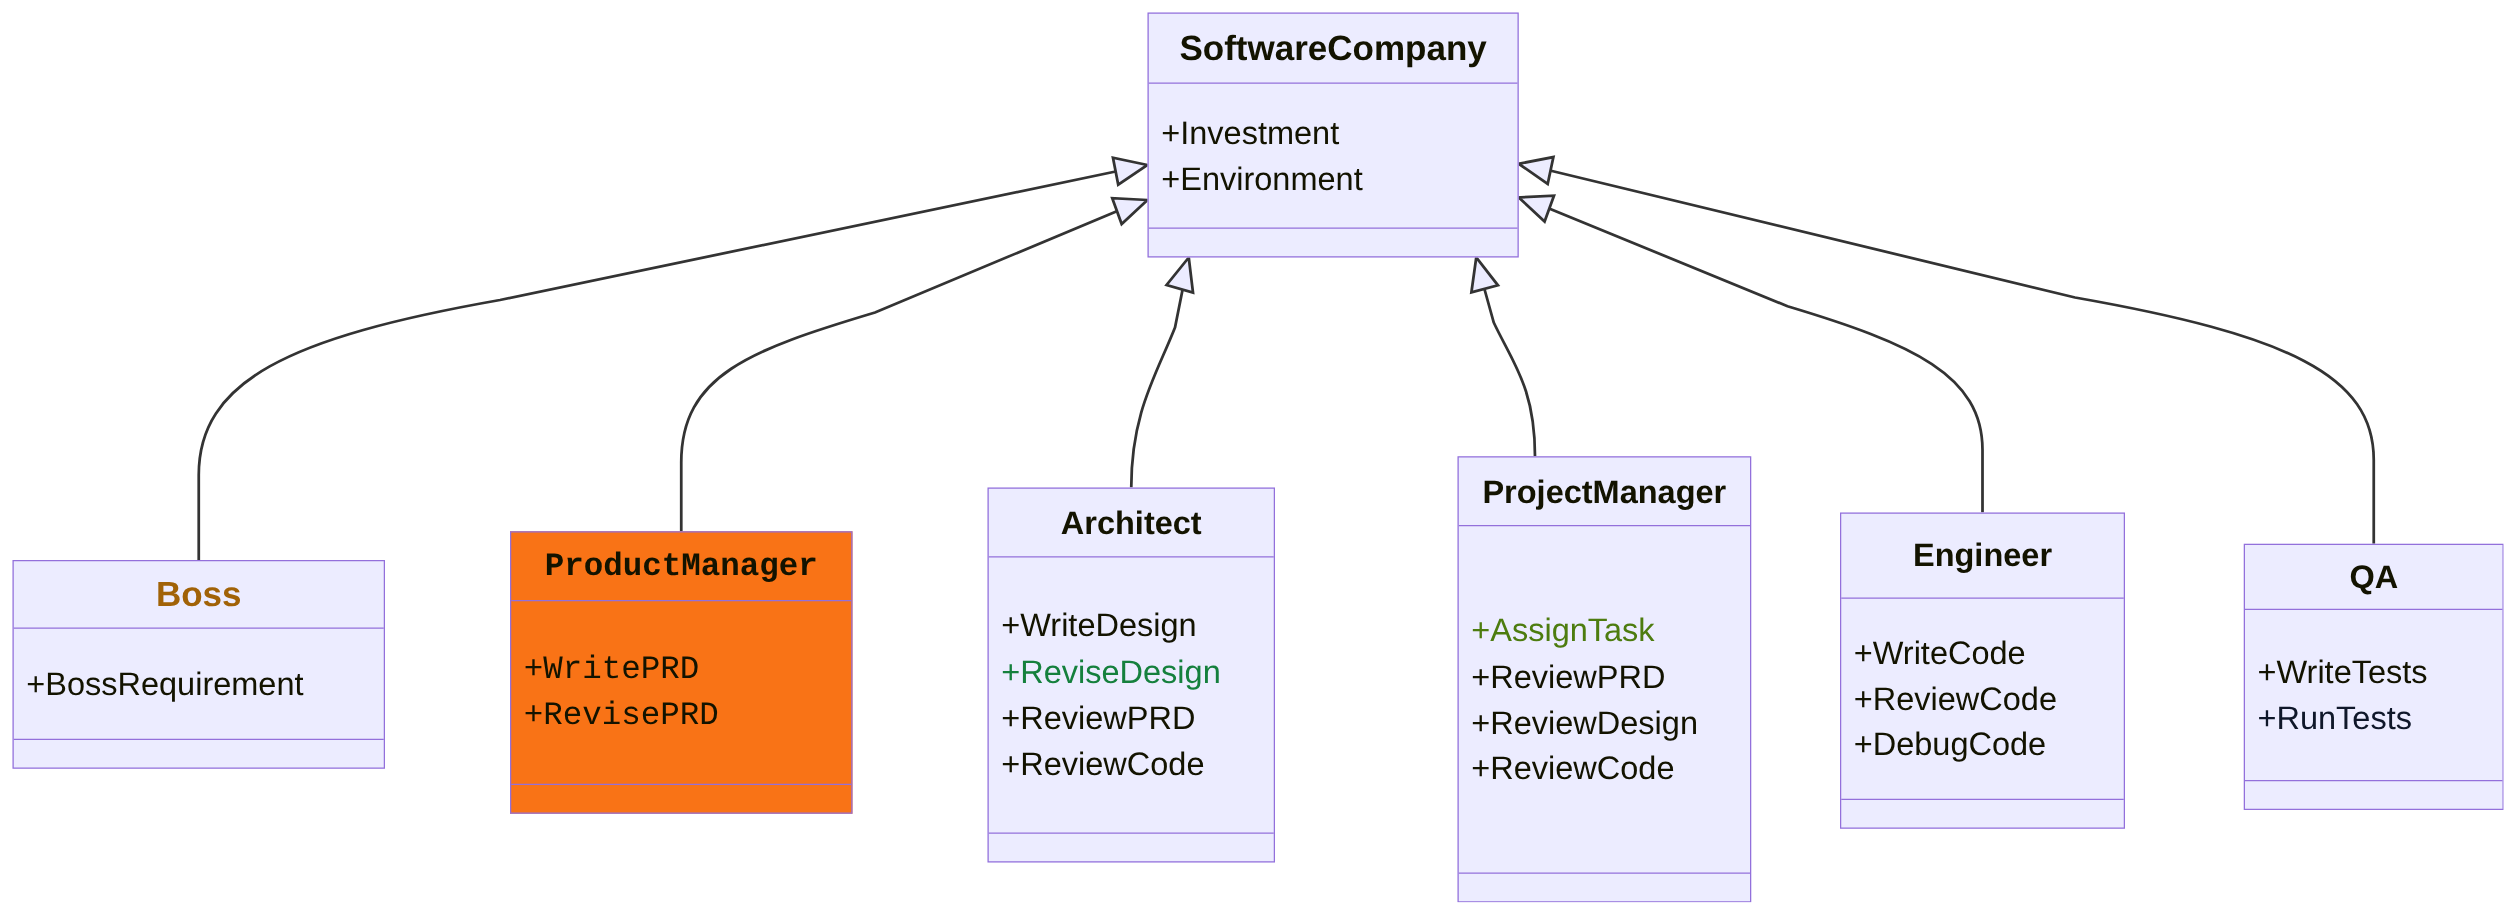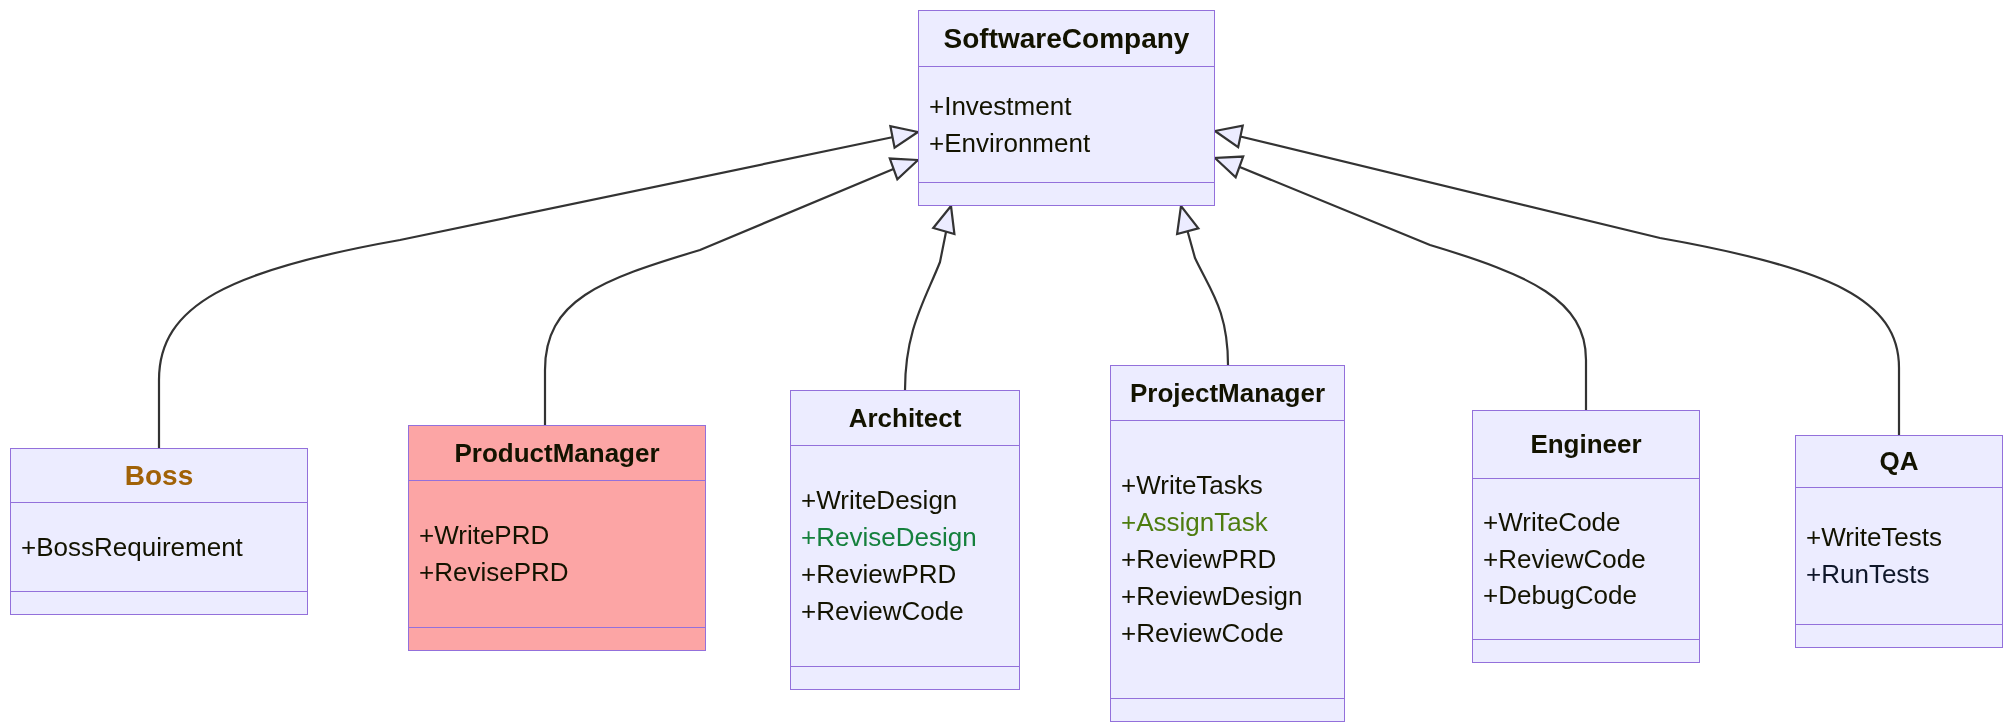--- a/index.html
+++ b/index.html
@@ -106,42 +106,41 @@
         </div>
         <div class="class-methods"></div>
       </div>
       <div class="uml-class" style="left: 10px; top: 448px; width: 298px; height: 167px; background: rgb(236, 236, 255); border-color: rgb(147, 112, 219);">
         <div class="class-title-row" style="height: 54px; font-size: 28px; border-bottom-color: rgb(147, 112, 219); color: #a16207;">Boss</div>
         <div class="class-members" style="border-bottom-color: rgb(147, 112, 219);">
           <div class="member-line" style="font-size: 26px; color: rgb(19, 19, 0);">+BossRequirement</div>
         </div>
         <div class="class-methods"></div>
       </div>
-      <div class="uml-class" style="left: 408px; top: 425px; width: 298px; height: 226px; background: #fca5a5; border-color: rgb(147, 112, 219);">
+      <div class="uml-class" style="left: 408px; top: 425px; width: 274px; height: 226px; background: #f97316; border-color: rgb(147, 112, 219); font-family: Liberation Mono, monospace;">
         <div class="class-title-row" style="height: 55px; font-size: 26px; border-bottom-color: rgb(147, 112, 219); color: rgb(19, 19, 0);">ProductManager</div>
         <div class="class-members" style="border-bottom-color: rgb(147, 112, 219);">
           <div class="member-line" style="font-size: 26px; color: rgb(19, 19, 0);">+WritePRD</div>
           <div class="member-line" style="font-size: 26px; color: rgb(19, 19, 0);">+RevisePRD</div>
         </div>
         <div class="class-methods"></div>
       </div>
       <div class="uml-class" style="left: 790px; top: 390px; width: 230px; height: 300px; background: rgb(236, 236, 255); border-color: rgb(147, 112, 219);">
         <div class="class-title-row" style="height: 55px; font-size: 26px; border-bottom-color: rgb(147, 112, 219); color: rgb(19, 19, 0);">Architect</div>
         <div class="class-members" style="border-bottom-color: rgb(147, 112, 219);">
           <div class="member-line" style="font-size: 26px; color: rgb(19, 19, 0);">+WriteDesign</div>
           <div class="member-line" style="font-size: 26px; color: #15803d;">+ReviseDesign</div>
           <div class="member-line" style="font-size: 26px; color: rgb(19, 19, 0);">+ReviewPRD</div>
           <div class="member-line" style="font-size: 26px; color: rgb(19, 19, 0);">+ReviewCode</div>
         </div>
         <div class="class-methods"></div>
       </div>
-      <div class="uml-class" style="left: 1110px; top: 365px; width: 235px; height: 357px; background: rgb(236, 236, 255); border-color: rgb(147, 112, 219);">
+      <div class="uml-class" style="left: 1166px; top: 365px; width: 235px; height: 357px; background: rgb(236, 236, 255); border-color: rgb(147, 112, 219);">
         <div class="class-title-row" style="height: 55px; font-size: 26px; border-bottom-color: rgb(147, 112, 219); color: rgb(19, 19, 0);">ProjectManager</div>
         <div class="class-members" style="border-bottom-color: rgb(147, 112, 219);">
-          <div class="member-line" style="font-size: 26px; color: rgb(19, 19, 0);">+WriteTasks</div>
           <div class="member-line" style="font-size: 26px; color: #4d7c0f;">+AssignTask</div>
           <div class="member-line" style="font-size: 26px; color: rgb(19, 19, 0);">+ReviewPRD</div>
           <div class="member-line" style="font-size: 26px; color: rgb(19, 19, 0);">+ReviewDesign</div>
           <div class="member-line" style="font-size: 26px; color: rgb(19, 19, 0);">+ReviewCode</div>
         </div>
         <div class="class-methods"></div>
       </div>
       <div class="uml-class" style="left: 1472px; top: 410px; width: 228px; height: 253px; background: rgb(236, 236, 255); border-color: rgb(147, 112, 219);">
         <div class="class-title-row" style="height: 68px; font-size: 26px; border-bottom-color: rgb(147, 112, 219); color: rgb(19, 19, 0);">Engineer</div>
         <div class="class-members" style="border-bottom-color: rgb(147, 112, 219);">

